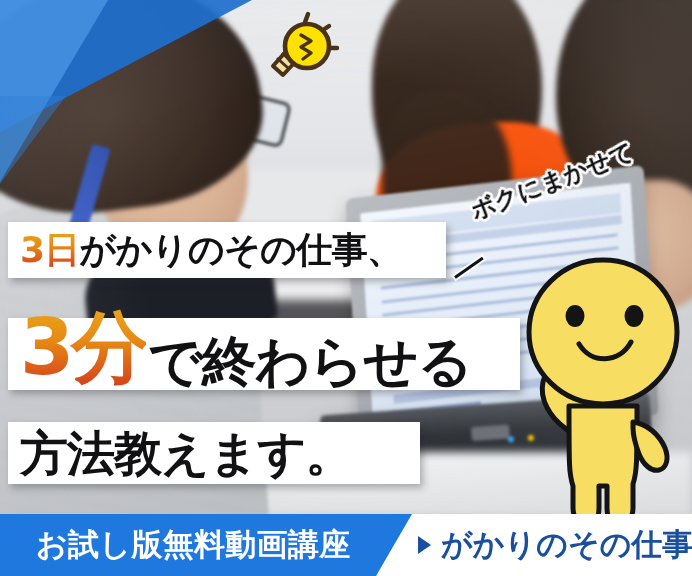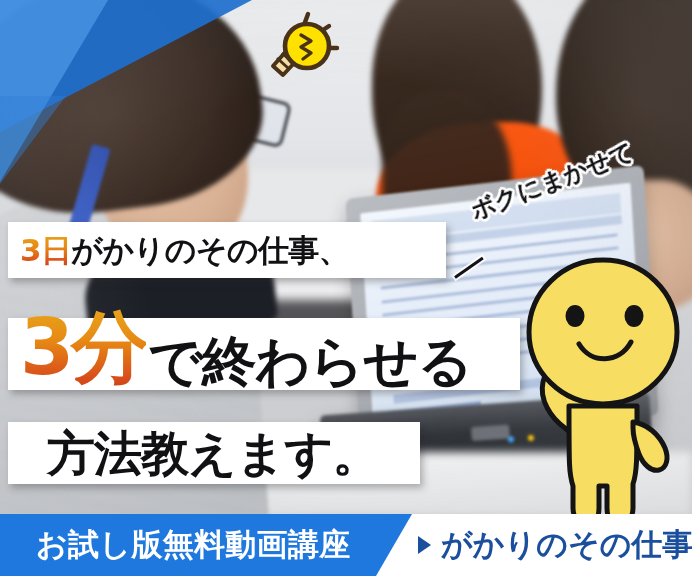--- a/index.html
+++ b/index.html
@@ -215,23 +215,23 @@
   .band-3 { left: 8px;  top: 422px; width: 412px; height: 62px; }
 
   .line-text {
     font-family: "DejaVu Sans", "Liberation Sans", sans-serif;
     font-weight: 700;
     color: #111114;
     letter-spacing: -.02em;
     line-height: 1;
     padding-left: 12px;
   }
-  .l1 { font-size: 31px; }
+  .l1 { font-size: 36px; }
   .l2 { font-size: 54px; }
-  .l3 { font-size: 48px; margin-left: 27px; }
+  .l3 { font-size: 48px; }
 
   .hl {
     background: linear-gradient(180deg, #e8a81c 0%, #e78a14 42%, #d9501b 82%, #cc3f14 100%);
     -webkit-background-clip: text;
     background-clip: text;
     color: transparent;
     -webkit-text-fill-color: transparent;
     font-weight: 700;
   }
   .hl-big {

